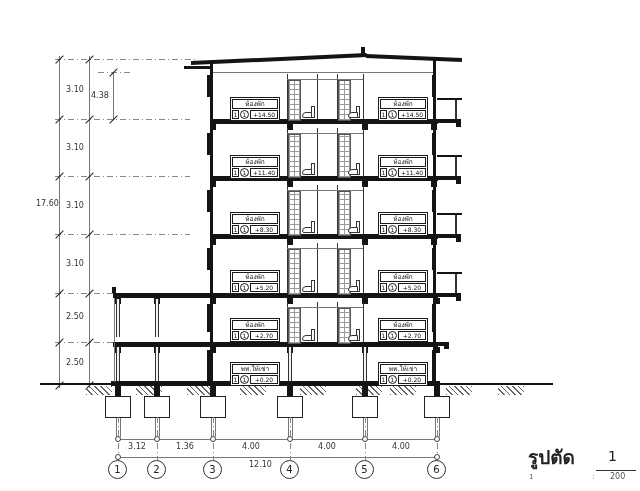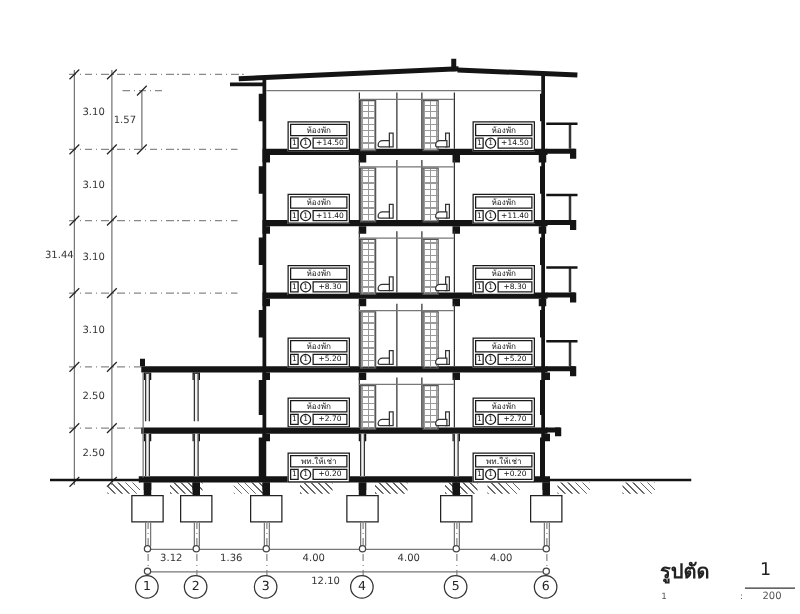--- a/index.html
+++ b/index.html
@@ -21,21 +21,21 @@
   .hatch{position:absolute;height:9px;background:repeating-linear-gradient(45deg,#666 0 1px,transparent 1px 4px);}
   .tag{position:absolute;width:46px;border:1px solid #1a1a1a;background:#fff;padding:1px;box-sizing:content-box;}
   .tag .r1{border:1px solid #1a1a1a;font-size:6.5px;line-height:8px;height:8px;text-align:center;color:#111;overflow:hidden;}
   .tag .r2{display:flex;gap:1px;margin-top:1px;height:9px;}
   .tag .sq{border:1px solid #1a1a1a;width:7px;font-size:6px;line-height:8px;text-align:center;color:#111;box-sizing:border-box;flex:0 0 auto;}
   .tag .ci{border:1px solid #1a1a1a;border-radius:50%;width:9px;height:9px;font-size:6px;line-height:8px;text-align:center;color:#111;box-sizing:border-box;flex:0 0 auto;}
   .tag .lv{border:1px solid #1a1a1a;flex:1;font-size:6px;line-height:8px;text-align:center;color:#111;box-sizing:border-box;letter-spacing:0;}
   .bub{position:absolute;width:19px;height:19px;border:1px solid #333;border-radius:50%;background:#fff;
        font-size:10px;line-height:18px;text-align:center;color:#222;box-sizing:border-box;}
   #titleblock{position:absolute;left:524px;top:444px;width:112px;height:42px;}
-  #title-name{position:absolute;left:4px;top:2px;font-size:16px;font-weight:700;color:#222;line-height:22px;}
+  #title-name{position:absolute;left:4px;top:2px;font-size:19px;font-weight:700;color:#222;line-height:22px;}
   #title-num{position:absolute;left:84px;top:4px;font-size:14px;color:#222;}
   #title-bar{position:absolute;left:72px;top:26px;width:40px;height:1px;background:#333;}
   #scale-left{position:absolute;left:5px;top:29px;font-size:7px;color:#555;}
   #scale-sep{position:absolute;left:68px;top:29px;font-size:7px;color:#555;}
   #scale-right{position:absolute;left:86px;top:28px;font-size:8px;color:#555;}
 </style>
 </head>
 <body>
 
 <div id="sheet">
@@ -72,22 +72,22 @@
     <div class="tick" style="left: 54px; top: 385px;"></div>
     <div class="tick" style="left: 84px; top: 385px;"></div>
     <div class="tick" style="left: 108px; top: 72px;"></div>
     <div class="tick" style="left: 108px; top: 119px;"></div>
     <div class="lbl" style="left: 66px; top: 85px;">3.10</div>
     <div class="lbl" style="left: 66px; top: 143px;">3.10</div>
     <div class="lbl" style="left: 66px; top: 201px;">3.10</div>
     <div class="lbl" style="left: 66px; top: 259px;">3.10</div>
     <div class="lbl" style="left: 66px; top: 312px;">2.50</div>
     <div class="lbl" style="left: 66px; top: 358px;">2.50</div>
-    <div class="lbl" style="left: 36px; top: 199px;">31.44</div>
-    <div class="lbl" style="left: 91px; top: 91px;">1.57</div>
+    <div class="lbl" style="left: 36px; top: 199px;">17.60</div>
+    <div class="lbl" style="left: 91px; top: 91px;">4.38</div>
     <div class="ln" style="left: 40px; top: 383px; width: 513px; height: 2px;"></div>
     <div class="hatch" style="left: 86px; top: 386px; width: 26px;"></div>
     <div class="hatch" style="left: 136px; top: 386px; width: 26px;"></div>
     <div class="hatch" style="left: 187px; top: 386px; width: 26px;"></div>
     <div class="hatch" style="left: 240px; top: 386px; width: 26px;"></div>
     <div class="hatch" style="left: 300px; top: 386px; width: 26px;"></div>
     <div class="hatch" style="left: 356px; top: 386px; width: 26px;"></div>
     <div class="hatch" style="left: 390px; top: 386px; width: 26px;"></div>
     <div class="hatch" style="left: 446px; top: 386px; width: 26px;"></div>
     <div class="hatch" style="left: 498px; top: 386px; width: 26px;"></div>

